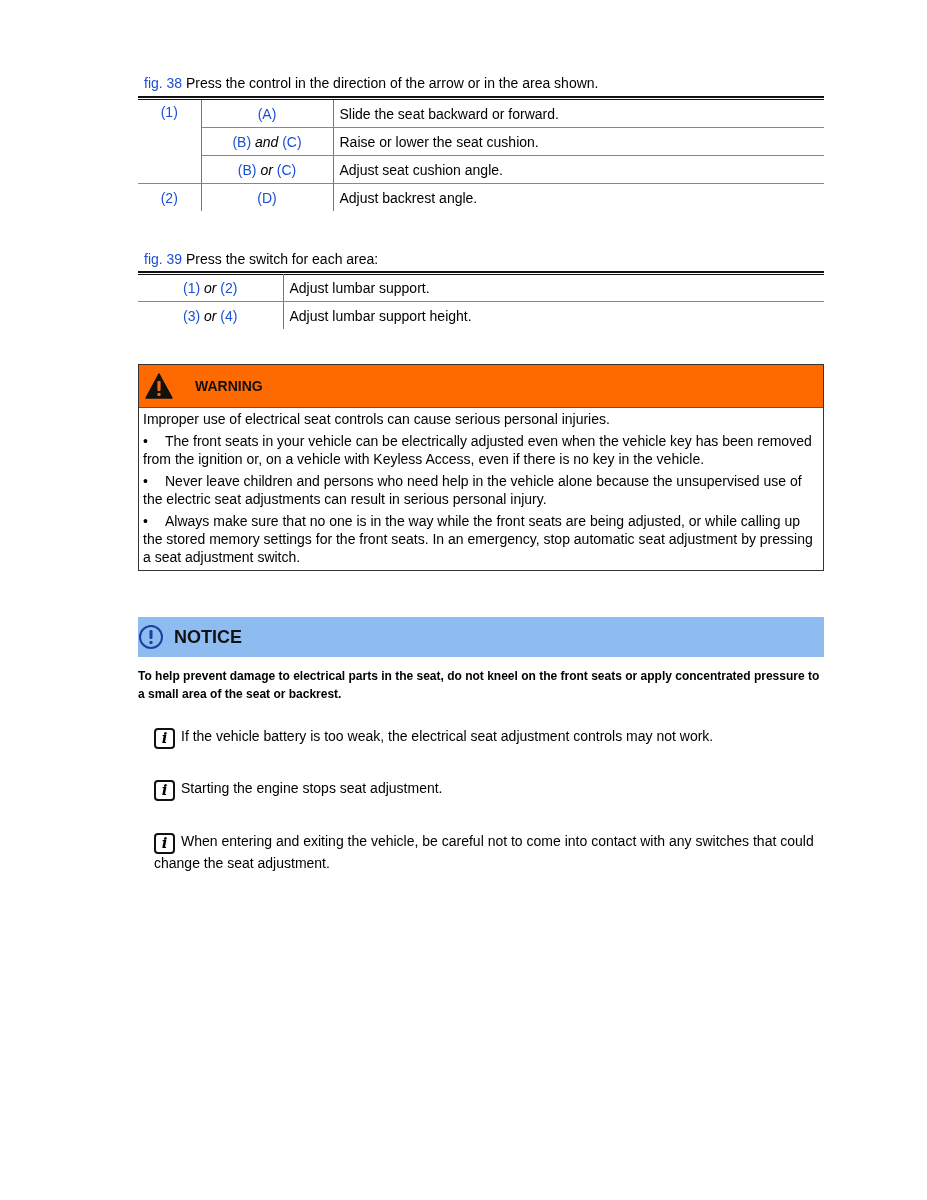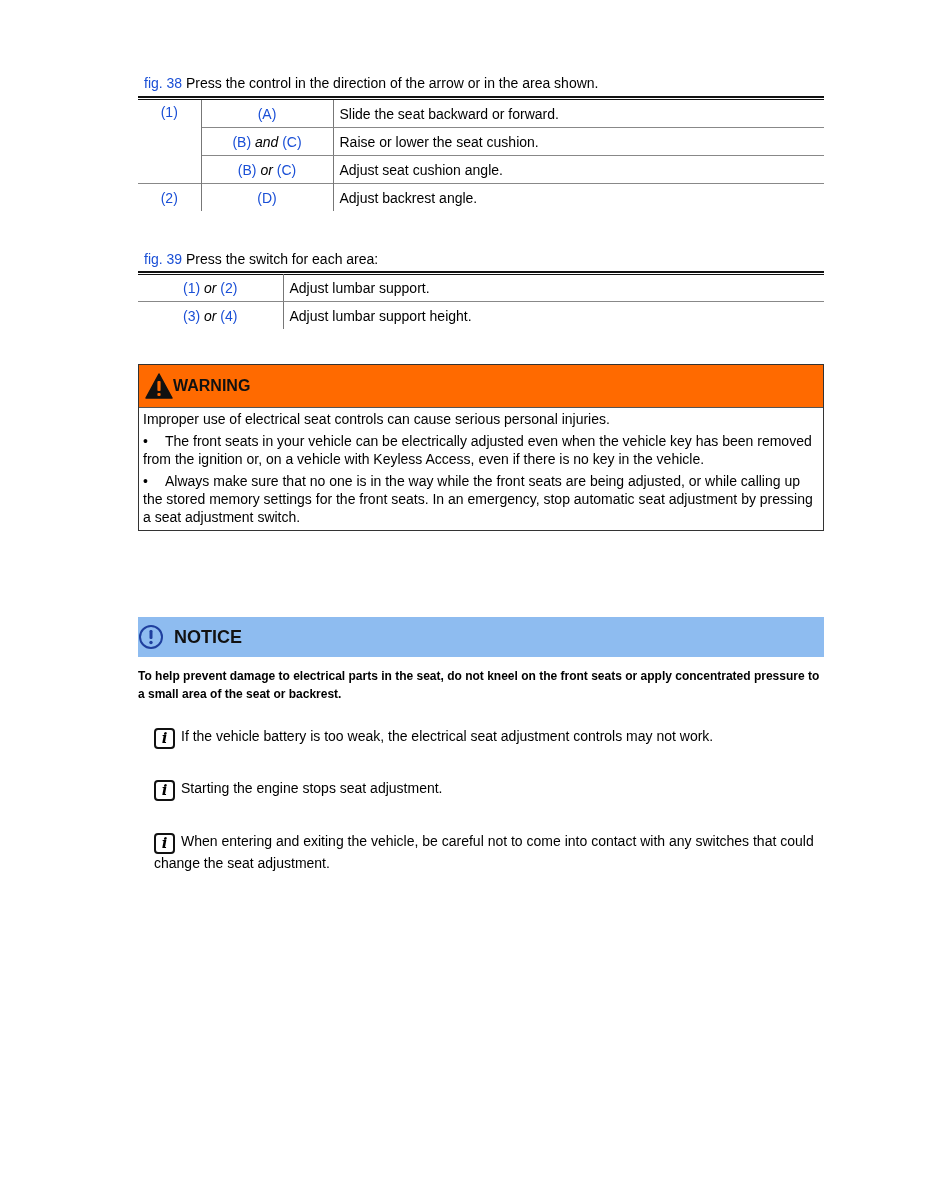--- a/index.html
+++ b/index.html
@@ -9,21 +9,21 @@
   .fig-caption { position: absolute; left: 6px; font-size: 14px; font-weight: normal; }
   .fig-caption .fignum { color: #1a4fd6; }
   .dbl-rule { position: absolute; left: 0; width: 686px; height: 4px; border-top: 2px solid #111; border-bottom: 1px solid #111; box-sizing: border-box; }
   table.t { position: absolute; left: 0; width: 686px; border-collapse: collapse; font-size: 14px; }
   table.t td { height: 27px; padding: 0 6px; vertical-align: middle; }
   .c { text-align: center; }
   .vr { border-right: 1px solid #777; }
   .hb { border-bottom: 1px solid #888; }
   .warn { position: absolute; left: 0; top: 364px; width: 686px; border: 1.5px solid #333; box-sizing: border-box; }
   .warn-head { background: #ff6a00; height: 42px; display: flex; align-items: center; padding-left: 6px; border-bottom: 1px solid #555; }
-  .warn-head .title { font-size: 16px; font-weight: bold; margin-left: 0; color: #111; }
+  .warn-head .title { font-size: 14px; font-weight: bold; margin-left: 22px; color: #111; }
   .warn-body { padding: 2px 4px 4px 4px; font-size: 14px; font-weight: normal; line-height: 18px; }
   .warn-body p { margin: 0 0 4px 0; }
   .bullet { display: inline-block; width: 22px; text-indent: 0; }
   .notice-head { position: absolute; left: 0; top: 617px; width: 686px; height: 40px; background: #8ebcf0; display: flex; align-items: center; box-sizing: border-box; }
   .notice-head .title { font-size: 18px; font-weight: bold; margin-left: 10px; color: #111; }
   .notice-body { position: absolute; left: 0; top: 667px; width: 686px; font-size: 12px; font-weight: bold; line-height: 18px; }
   .info { position: absolute; left: 0; width: 686px; font-size: 14px; line-height: 18px; padding-left: 16px; }
   .iicon { display: inline-block; width: 21px; height: 21px; border: 2px solid #111; border-radius: 4px; box-sizing: border-box; text-align: center; font-family: "DejaVu Serif", serif; font-weight: bold; font-style: italic; font-size: 15px; line-height: 17px; vertical-align: -2px; margin-right: 6px; }
 </style>
 </head>
@@ -91,20 +91,21 @@
       <svg width="28" height="26" viewBox="0 0 28 26">
         <path d="M14 1 L27 25 L1 25 Z" fill="#111" stroke="#111" stroke-width="1.5" stroke-linejoin="round"></path>
         <rect x="12.4" y="8" width="3.2" height="10" rx="1" fill="#ff6a00"></rect>
         <rect x="12.4" y="20" width="3.2" height="3" rx="1" fill="#ff6a00"></rect>
       </svg>
       <span class="title">WARNING</span>
     </div>
     <div class="warn-body">
       <p>Improper use of electrical seat controls can cause serious personal injuries.</p>
       <p><span class="bullet">•</span><span>The front seats in your vehicle can be electrically adjusted even when the vehicle key has been removed from the ignition or, on a vehicle with Keyless Access, even if there is no key in the vehicle.</span></p>
+      <p><span class="bullet">•</span><span>Never leave children and persons who need help in the vehicle alone because the unsupervised use of the electric seat adjustments can result in serious personal injury.</span></p>
       <p style="margin-bottom:0"><span class="bullet">•</span><span>Always make sure that no one is in the way while the front seats are being adjusted, or while calling up the stored memory settings for the front seats. In an emergency, stop automatic seat adjustment by pressing a seat adjustment switch.</span></p>
     </div>
   </div>
 
   <div class="notice-head">
     <svg width="26" height="26" viewBox="0 0 26 26">
       <circle cx="13" cy="13" r="11" fill="none" stroke="#1f3f9e" stroke-width="2"></circle>
       <rect x="11.5" y="6" width="3" height="9" rx="1.2" fill="#1f3f9e"></rect>
       <circle cx="13" cy="18.5" r="1.7" fill="#1f3f9e"></circle>
     </svg>

